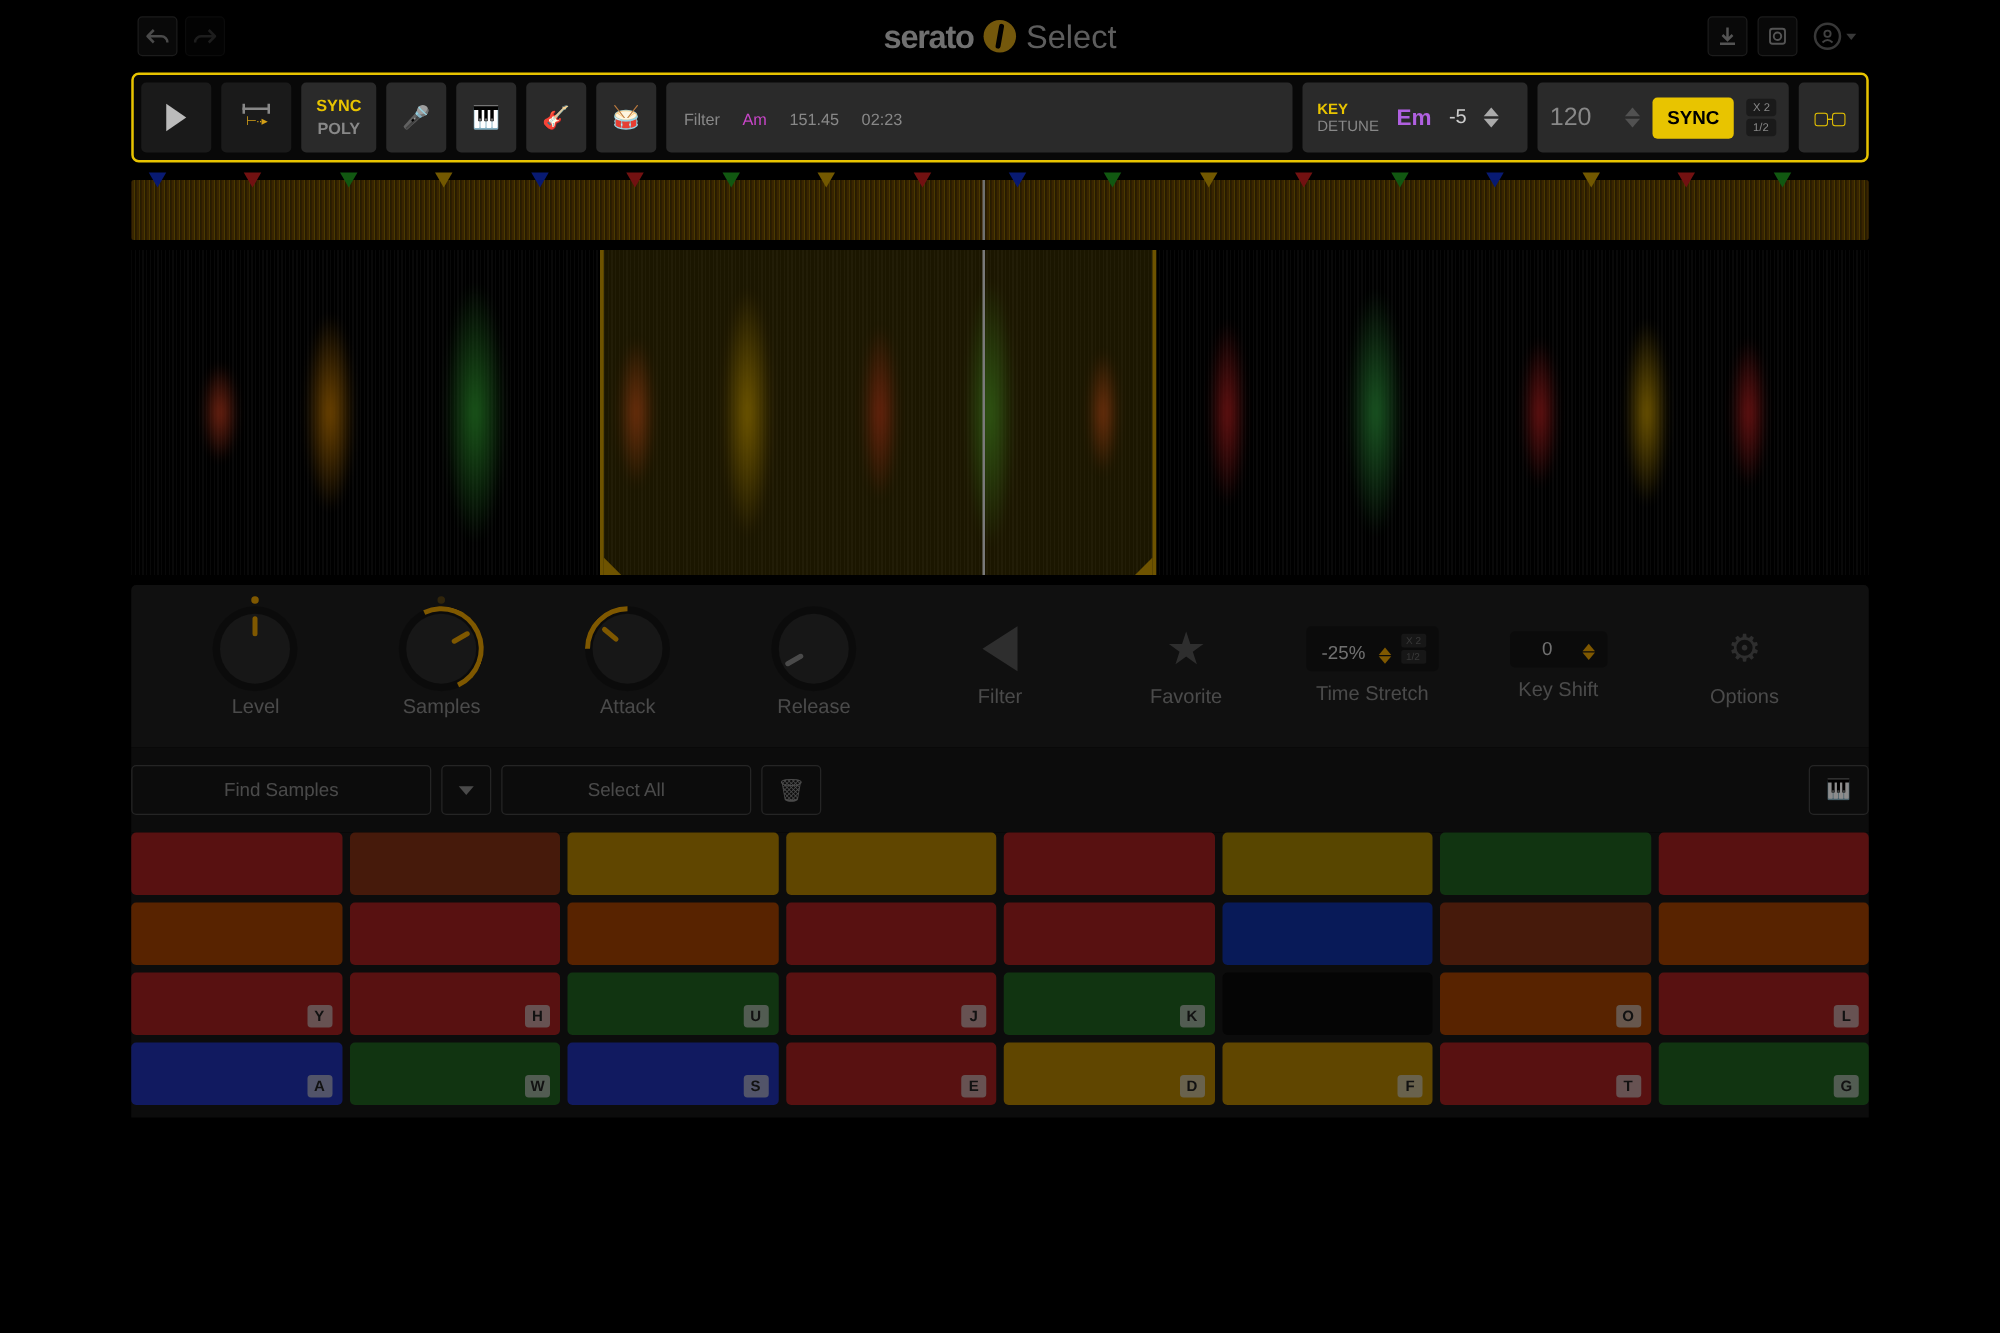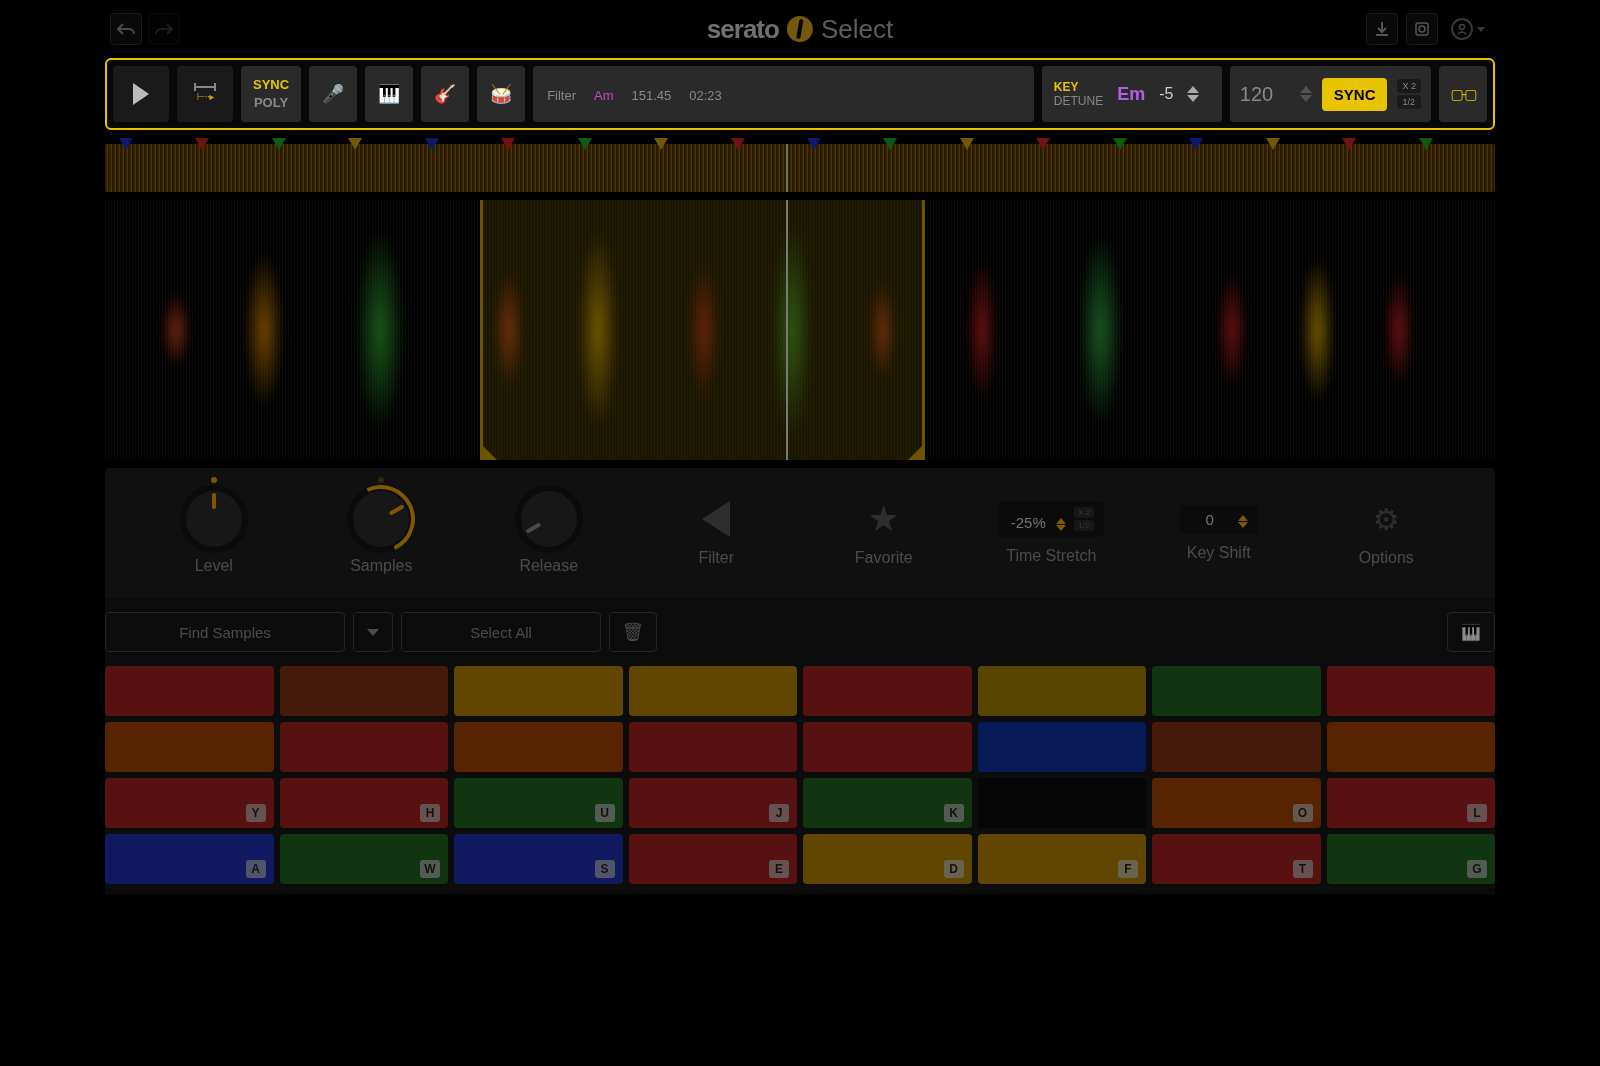--- a/index.html
+++ b/index.html
@@ -283,20 +283,26 @@
     <div class="ctrl-label">Level</div>
   </div>
   <div class="ctrl">
     <div class="knob filter-k">
         <div class="knob-dot" style="opacity:.3"></div>
         <div class="knob-ind accent" style="transform:translateX(-50%) rotate(60deg)"></div>
       </div>
     <div class="ctrl-label">Samples</div>
   </div>
   <div class="ctrl">
+    <div class="knob attack-k">
+        <div class="knob-ind accent" style="transform:translateX(-50%) rotate(-50deg)"></div>
+      </div>
+    <div class="ctrl-label">Attack</div>
+  </div>
+  <div class="ctrl">
     <div class="knob">
         <div class="knob-ind" style="transform:translateX(-50%) rotate(-120deg)"></div>
       </div>
     <div class="ctrl-label">Release</div>
   </div>
   <div class="ctrl">
     <div class="ctrl-icon">
         <div class="rev-tri"></div>
       </div>
     <div class="ctrl-label">Filter</div>

